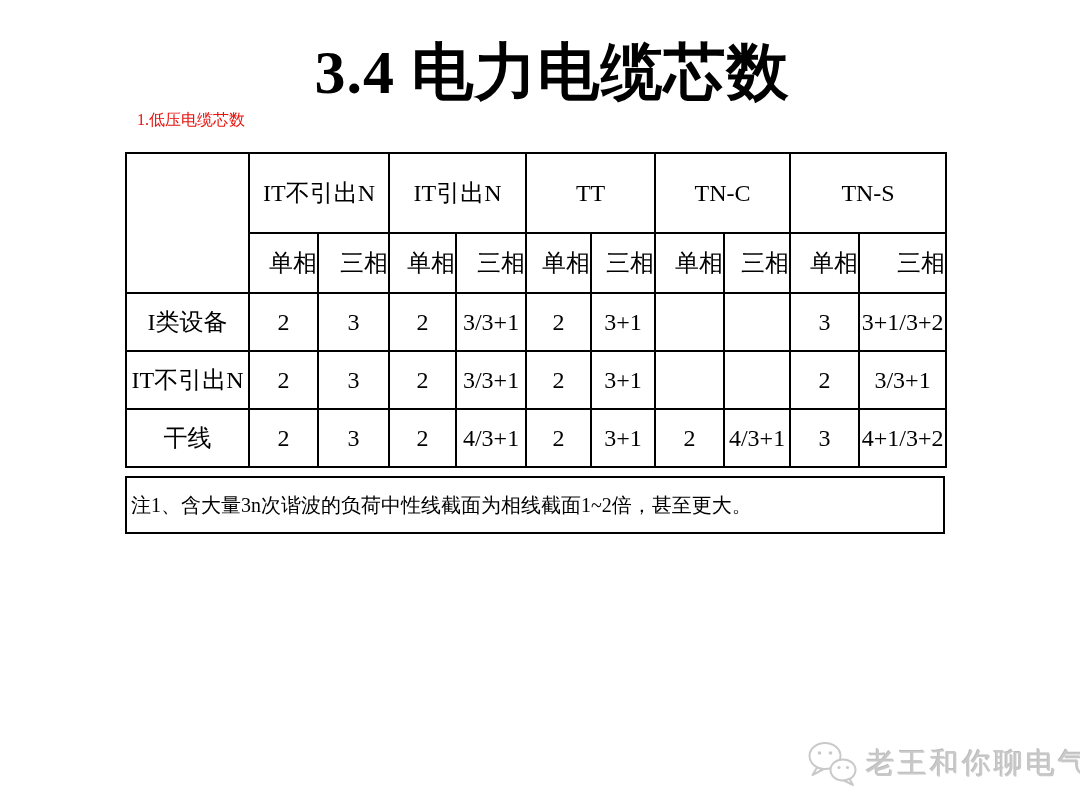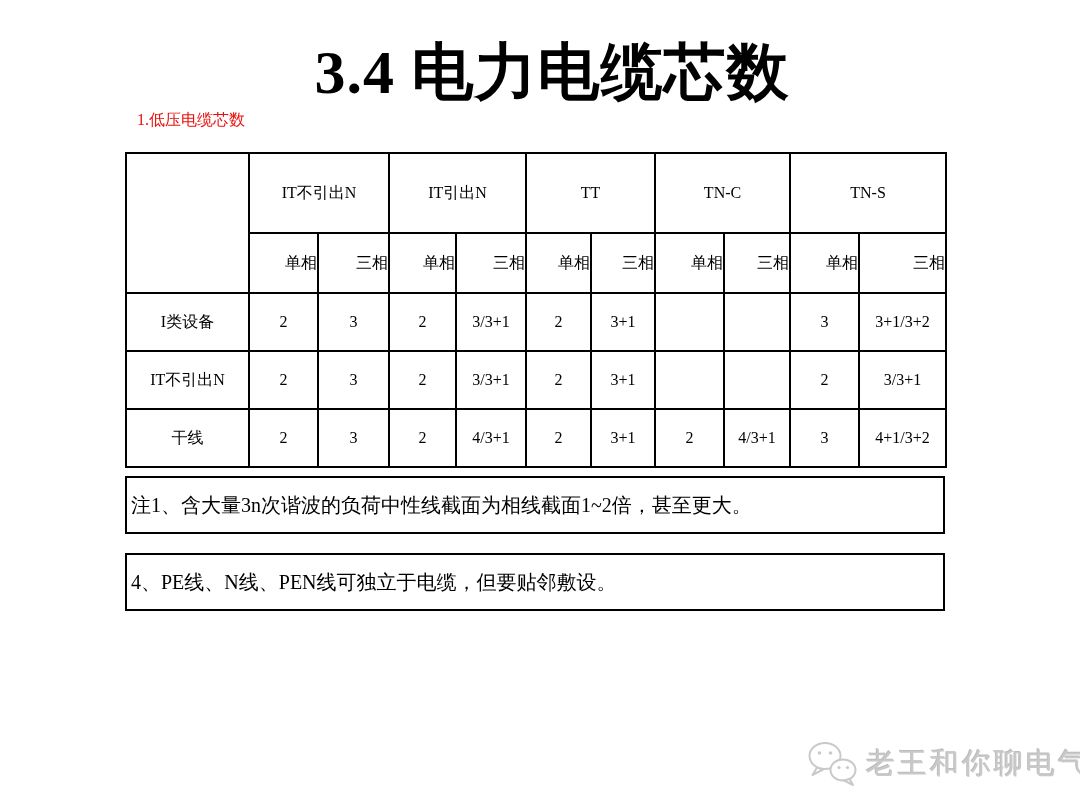--- a/index.html
+++ b/index.html
@@ -33,21 +33,21 @@
     line-height: 30px;
     color: var(--subtitle-red, #e8110d);
   }
   table.core-table {
     position: absolute;
     top: 152px;
     left: 125px;
     width: 820px;
     border-collapse: collapse;
     table-layout: fixed;
-    font-size: 16px;
+    font-size: 24px;
   }
   table.core-table td {
     border: 2px solid var(--border-black, #000);
     text-align: center;
     vertical-align: middle;
     padding: 0;
     overflow: hidden;
     white-space: nowrap;
   }
   tr.group-row td { height: 78px; }
@@ -57,21 +57,21 @@
     position: absolute;
     top: 476px;
     left: 125px;
     width: 820px;
   }
   .note {
     box-sizing: border-box;
     width: 820px;
     height: 58px;
     border: 2px solid var(--border-black, #000);
-    margin-bottom: 19px;
+    margin-bottom: 4px;
     display: flex;
     align-items: center;
     padding-left: 4px;
     font-size: 20px;
     background: #fff;
     white-space: nowrap;
   }
   .watermark {
     position: absolute;
     top: 738px;
@@ -172,21 +172,20 @@
         <td>2</td>
         <td>4/3+1</td>
         <td>3</td>
         <td>4+1/3+2</td>
       </tr>
     </tbody>
   </table>
 
   <div class="notes">
     <div class="note">注1、含大量3n次谐波的负荷中性线截面为相线截面1~2倍，甚至更大。</div>
-    <div class="note">4、PE线、N线、PEN线可独立于电缆，但要贴邻敷设。</div>
   </div>
 
   <div class="watermark">
     <span>
       <svg width="54" height="50" viewBox="0 0 54 48">
         <g fill="#ffffff" stroke="currentColor" stroke-width="2" stroke-linejoin="round">
           <ellipse cx="19" cy="17" rx="15.5" ry="13"></ellipse>
           <path d="M11 28.5 L6.5 36 L17 30.5 Z"></path>
           <ellipse cx="37" cy="31" rx="12.5" ry="10.5"></ellipse>
           <path d="M43.5 40 L47 46 L38 41.5 Z"></path>

